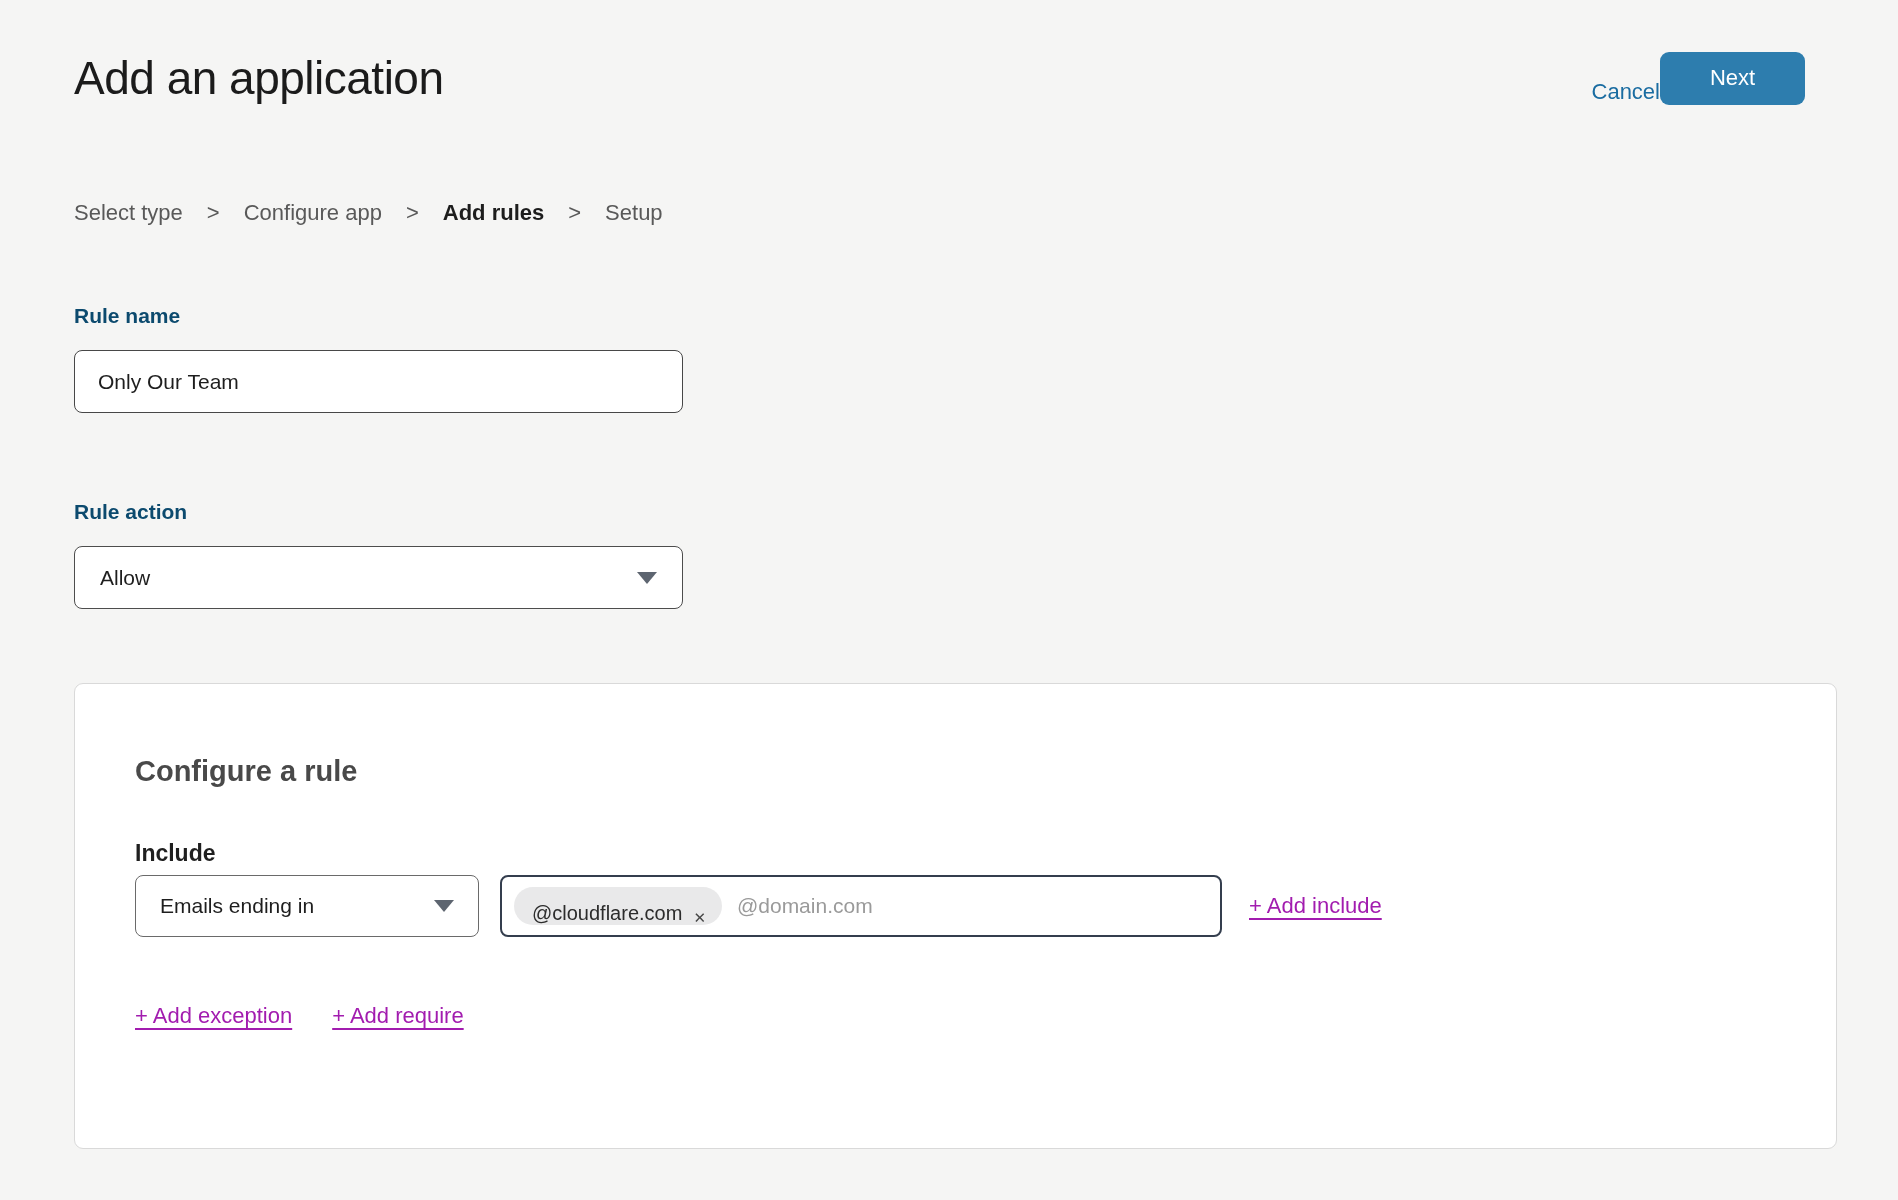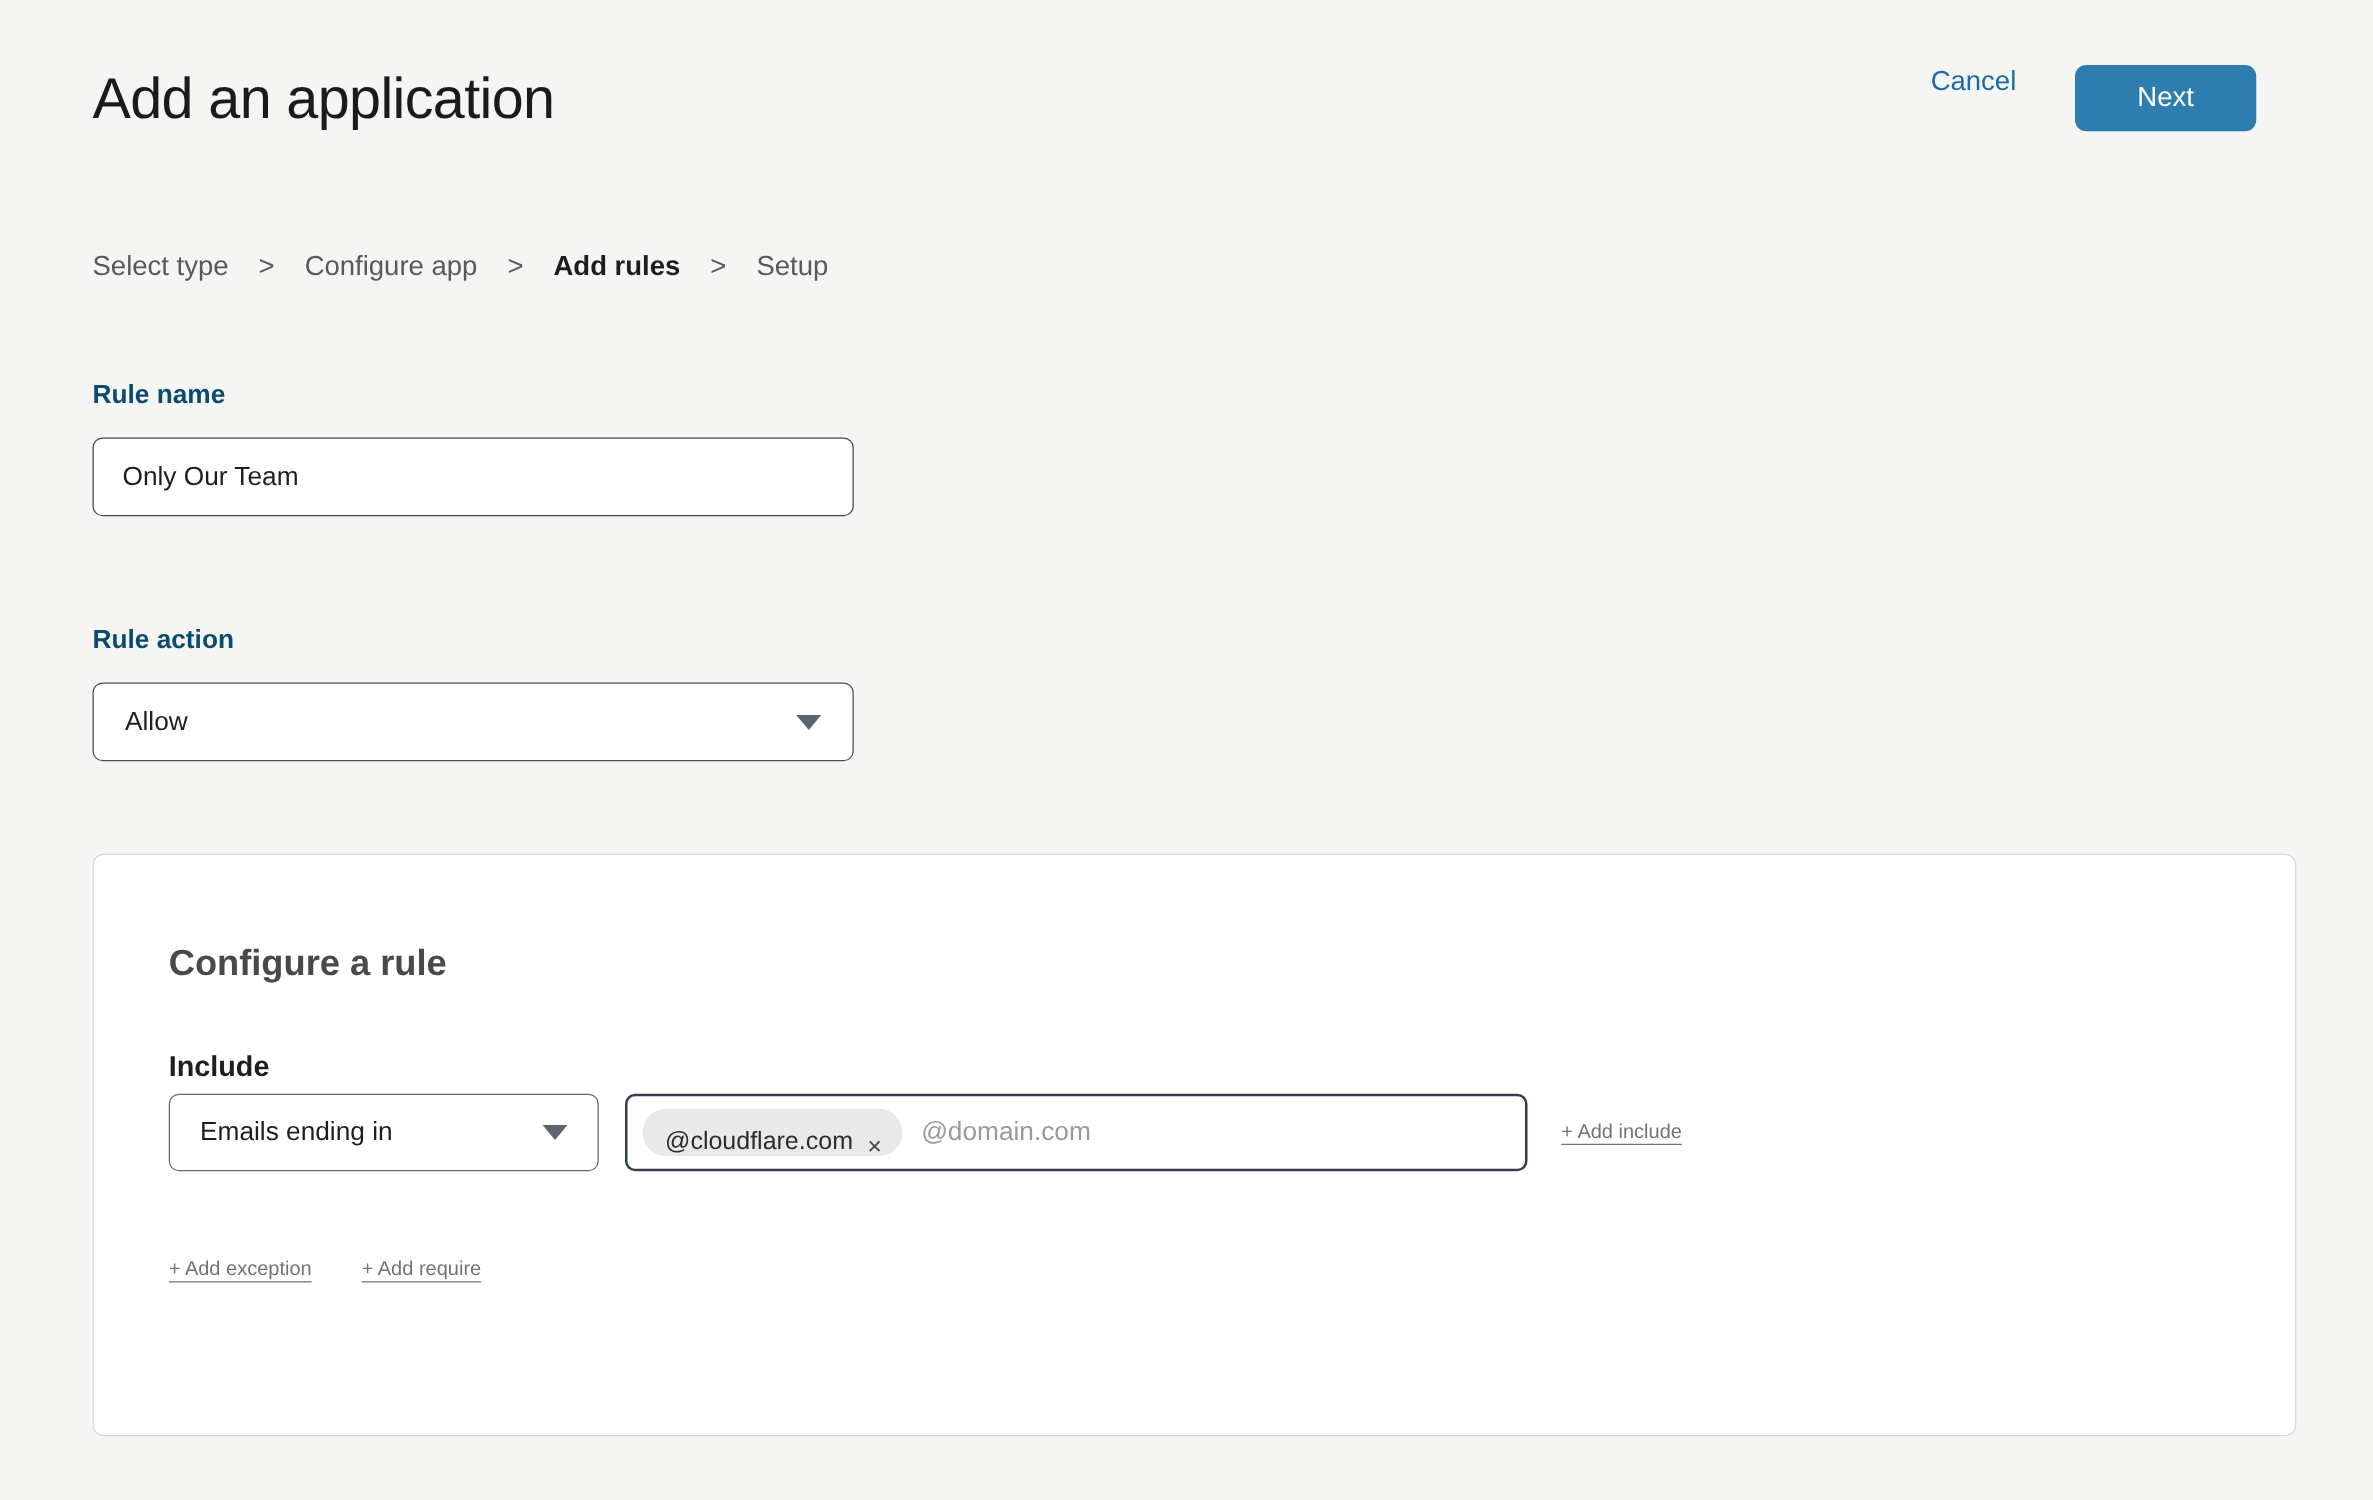--- a/index.html
+++ b/index.html
@@ -13,21 +13,21 @@
   .page { width: 1898px; height: 1200px; padding: 0 93px 0 74px; }
 
   
   .header {
     display: flex; justify-content: space-between; align-items: center;
     padding-top: 50px; height: 106px;
   }
   .page-title {
     font-size: 46px; font-weight: 300; letter-spacing: -0.5px; color: #1b1b1b;
   }
-  .header-actions { display: flex; align-items: flex-start; gap: 47px; }
+  .header-actions { display: flex; align-items: flex-end; }
   .cancel-link {
     font-size: 22px; color: #1a6ca1; cursor: pointer; text-decoration: none;
   }
   .next-button {
     width: 145px; height: 53px; border: none; border-radius: 9px;
     background: #2d7dae; color: #ffffff; font-size: 22px;
     font-family: inherit; cursor: pointer;
     display: flex; align-items: center; justify-content: center;
   }
 
@@ -92,21 +92,21 @@
   .pill-close {
     font-size: 15px; font-weight: 700; color: #474747; cursor: pointer; line-height: 1;
   }
   .email-input {
     flex: 1; border: none; outline: none; background: transparent;
     margin-left: 15px; font-size: 21px; color: #1e1e1e; font-family: inherit;
     min-width: 40px;
   }
   .email-input::placeholder { color: #9a9a9a; opacity: 1; }
   .blue-link {
-    font-size: 16px; color: #737373; text-decoration: underline;
+    font-size: 22px; color: #a21caf; text-decoration: underline;
     text-underline-offset: 5px; cursor: pointer;
   }
   .add-include-link { margin-left: 27px; }
   .card-footer-links { margin-top: 64px; display: flex; gap: 40px; line-height: 30px; }
 </style>
 </head>
 <body>
 
 <div class="page">
 

